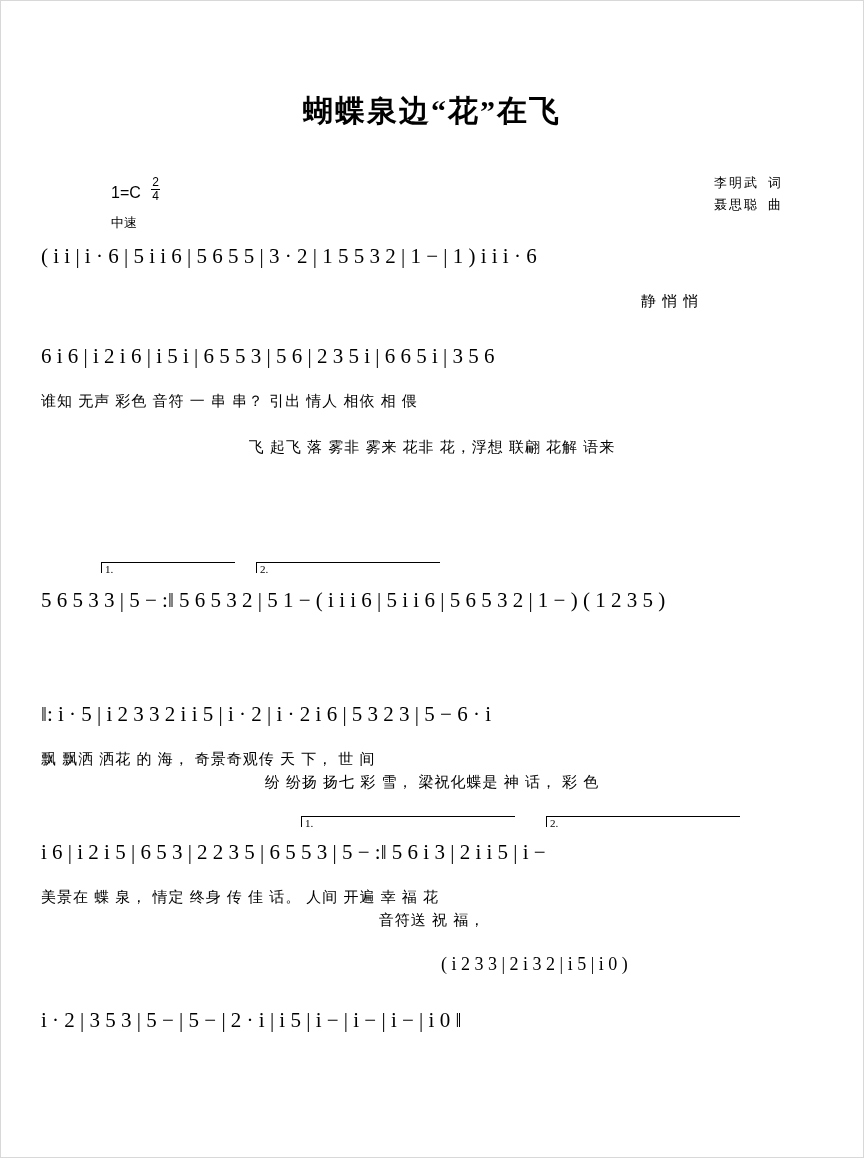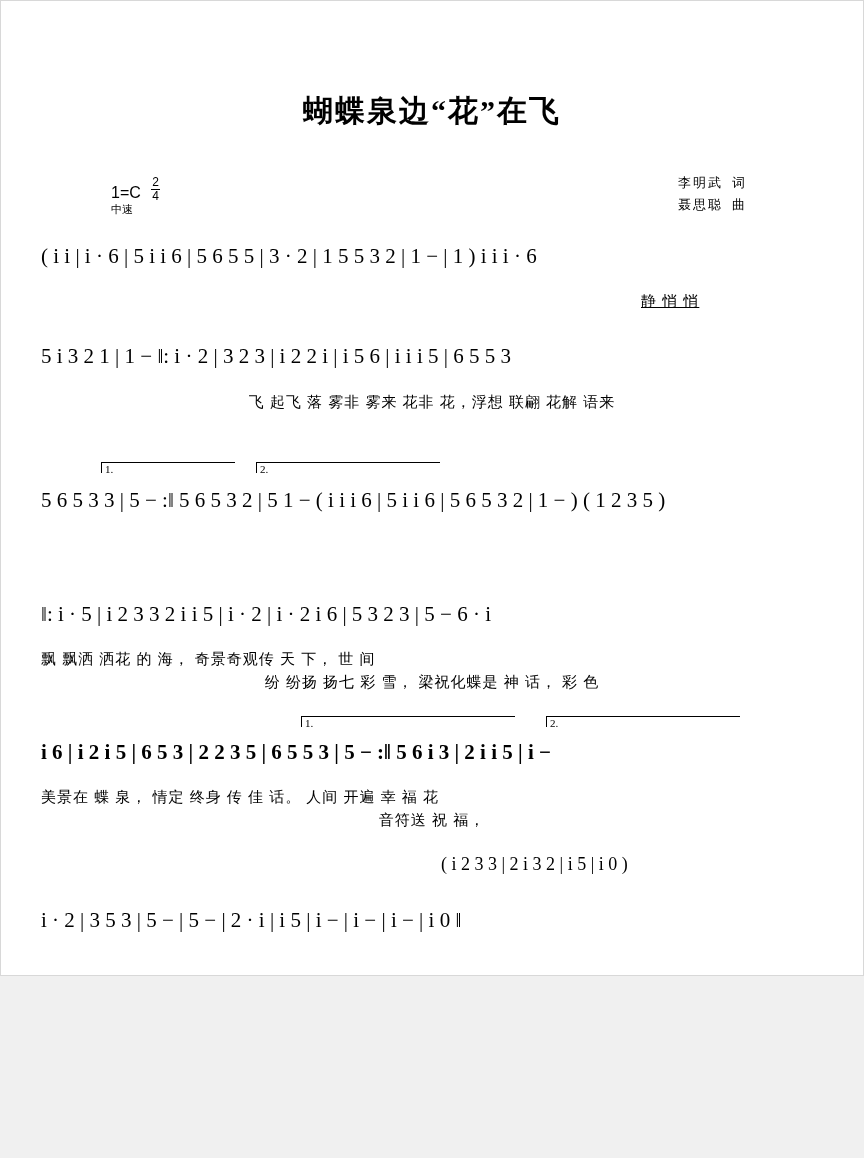--- a/index.html
+++ b/index.html
@@ -1,18 +1,18 @@
 <!DOCTYPE html>
 <html><head>
 <meta charset="utf-8">
 <style>
   html,body{margin:0;padding:0;background:#f0f0f0;}
   body{font-family:"Liberation Serif", serif;}
   .page{
-    width:864px;height:976px;background:#ffffff;position:relative;
+    width:864px;height:1158px;background:#ffffff;position:relative;
     margin:0 auto;overflow:hidden;
     border:1px solid #d8d8d8;
     box-sizing:border-box;
   }
   .inner{position:absolute;left:40px;top:30px;right:40px;bottom:30px;}
 
   .title{
     text-align:center;font-size:30px;font-weight:600;letter-spacing:2px;
     margin-top:60px;color:#000;
     font-family:"Liberation Serif", serif;
@@ -20,23 +20,23 @@
 
   .meta{
     position:relative;height:56px;margin-top:44px;
   }
   .key{
     position:absolute;left:70px;top:0;font-size:16px;color:#000;
     font-family:Liberation Sans, sans-serif;
   }
   .key .frac{display:inline-block;vertical-align:-2px;margin-left:6px;text-align:center;font-size:12px;line-height:1.05;}
   .key .frac .num{display:block;border-bottom:1px solid #000;padding:0 1px;}
-  .tempo{position:absolute;left:70px;top:26px;font-size:11px;}
+  .tempo{position:absolute;left:70px;top:38px;font-size:13px;}
   .composer{
-    position:absolute;right:78px;top:-4px;font-size:13px;line-height:1.7;text-align:left;
+    position:absolute;right:42px;top:-4px;font-size:13px;line-height:1.7;text-align:left;
   }
   .composer div span.nm{display:inline-block;min-width:54px;letter-spacing:2px;}
 
   
   .row{position:relative;margin-top:4px;height:96px;}
   .notes{
     position:relative;
     font-family:"Liberation Serif", serif;
     font-size:21px;
     white-space:nowrap;
@@ -70,46 +70,49 @@
       </div>
       <div class="tempo">中速</div>
       <div class="composer">
         <div><span class="nm">李明武</span><span>词</span></div>
         <div><span class="nm">聂思聪</span><span>曲</span></div>
       </div>
     </div>
 
     <div class="row">
       <div class="notes">( i i | i · 6 | 5 i  i 6 | 5 6  5 5 | 3 · 2 | 1 5  5 3 2 | 1 − | 1 )   i i   i · 6</div>
-      <div class="lyr" style="padding-left:600px;text-decoration:underline;">静 悄  悄</div>
+      <div class="lyr" style="padding-left:600px;">静 悄  悄</div>
     </div>
 
 
+    <div class="row">
+      <div class="notes">6  i 6 | i 2  i 6 | i  5 i | 6 5  5 3 | 5 6 | 2 3  5 i | 6 6  5 i | 3  5 6</div>
+      <div class="lyr">谁知  无声 彩色 音符  一  串 串？ 引出 情人 相依 相  偎</div>
+    </div>
 
     <div class="row" style="height:112px;">
-      <div class="notes">5 i  3 2 1 | 1 − ‖: i · 2 | 3 2 3 | i 2  2 i | i 5 6 | i i  i 5 | 6 5  5 3</div>
       <div class="lyr second">飞  起飞  落 雾非 雾来 花非 花，浮想 联翩 花解 语来</div>
     </div>
 
     <div class="row" style="height:104px;margin-top:18px;">
       <div class="ending" style="left:60px;top:-4px;width:130px;">1.</div>
       <div class="ending" style="left:215px;top:-4px;width:180px;">2.</div>
       <div class="notes" style="padding-top:22px;">5 6  5 3 3 | 5 − :‖ 5 6  5 3 2 | 5 1 − ( i i  i 6 | 5 i  i 6 | 5 6  5 3 2 | 1 − )   ( 1 2  3 5 )</div>
     </div>
 
     <div class="row" style="height:112px;margin-top:24px;">
       <div class="notes">‖: i · 5 | i 2 3  3 2 i  i 5 | i · 2 | i · 2  i 6 | 5 3  2 3 | 5 − 6 · i</div>
       <div class="lyr">飘  飘洒 洒花 的  海，  奇景奇观传 天 下， 世 间</div>
       <div class="lyr second">纷  纷扬 扬七 彩  雪，  梁祝化蝶是 神 话， 彩 色</div>
     </div>
 
     <div class="row" style="height:118px;margin-top:14px;">
       <div class="ending" style="left:260px;top:-4px;width:210px;">1.</div>
       <div class="ending" style="left:505px;top:-4px;width:190px;">2.</div>
-      <div class="notes" style="padding-top:20px;font-weight:bold;">i 6 | i 2  i 5 | 6 5 3 | 2 2  3 5 | 6 5  5 3 | 5 − :‖ 5 6  i 3 | 2 i  i 5 | i −</div>
+      <div class="notes" style="padding-top:20px;">i 6 | i 2  i 5 | 6 5 3 | 2 2  3 5 | 6 5  5 3 | 5 − :‖ 5 6  i 3 | 2 i  i 5 | i −</div>
       <div class="lyr">美景在 蝶  泉，  情定 终身 传 佳  话。 人间 开遍 幸  福  花</div>
       <div class="lyr second">音符送 祝  福，</div>
     </div>
 
     <div class="row" style="height:110px;margin-top:16px;">
       <div class="notes" style="padding-left:400px;padding-top:0;font-size:18px;">( i 2  3 3 | 2 i  3 2 | i 5 | i 0 )</div>
       <div class="notes">i · 2 | 3  5 3 | 5 − | 5 − | 2 · i | i 5 | i − | i − | i − | i 0 ‖</div>
 
     </div>
 

